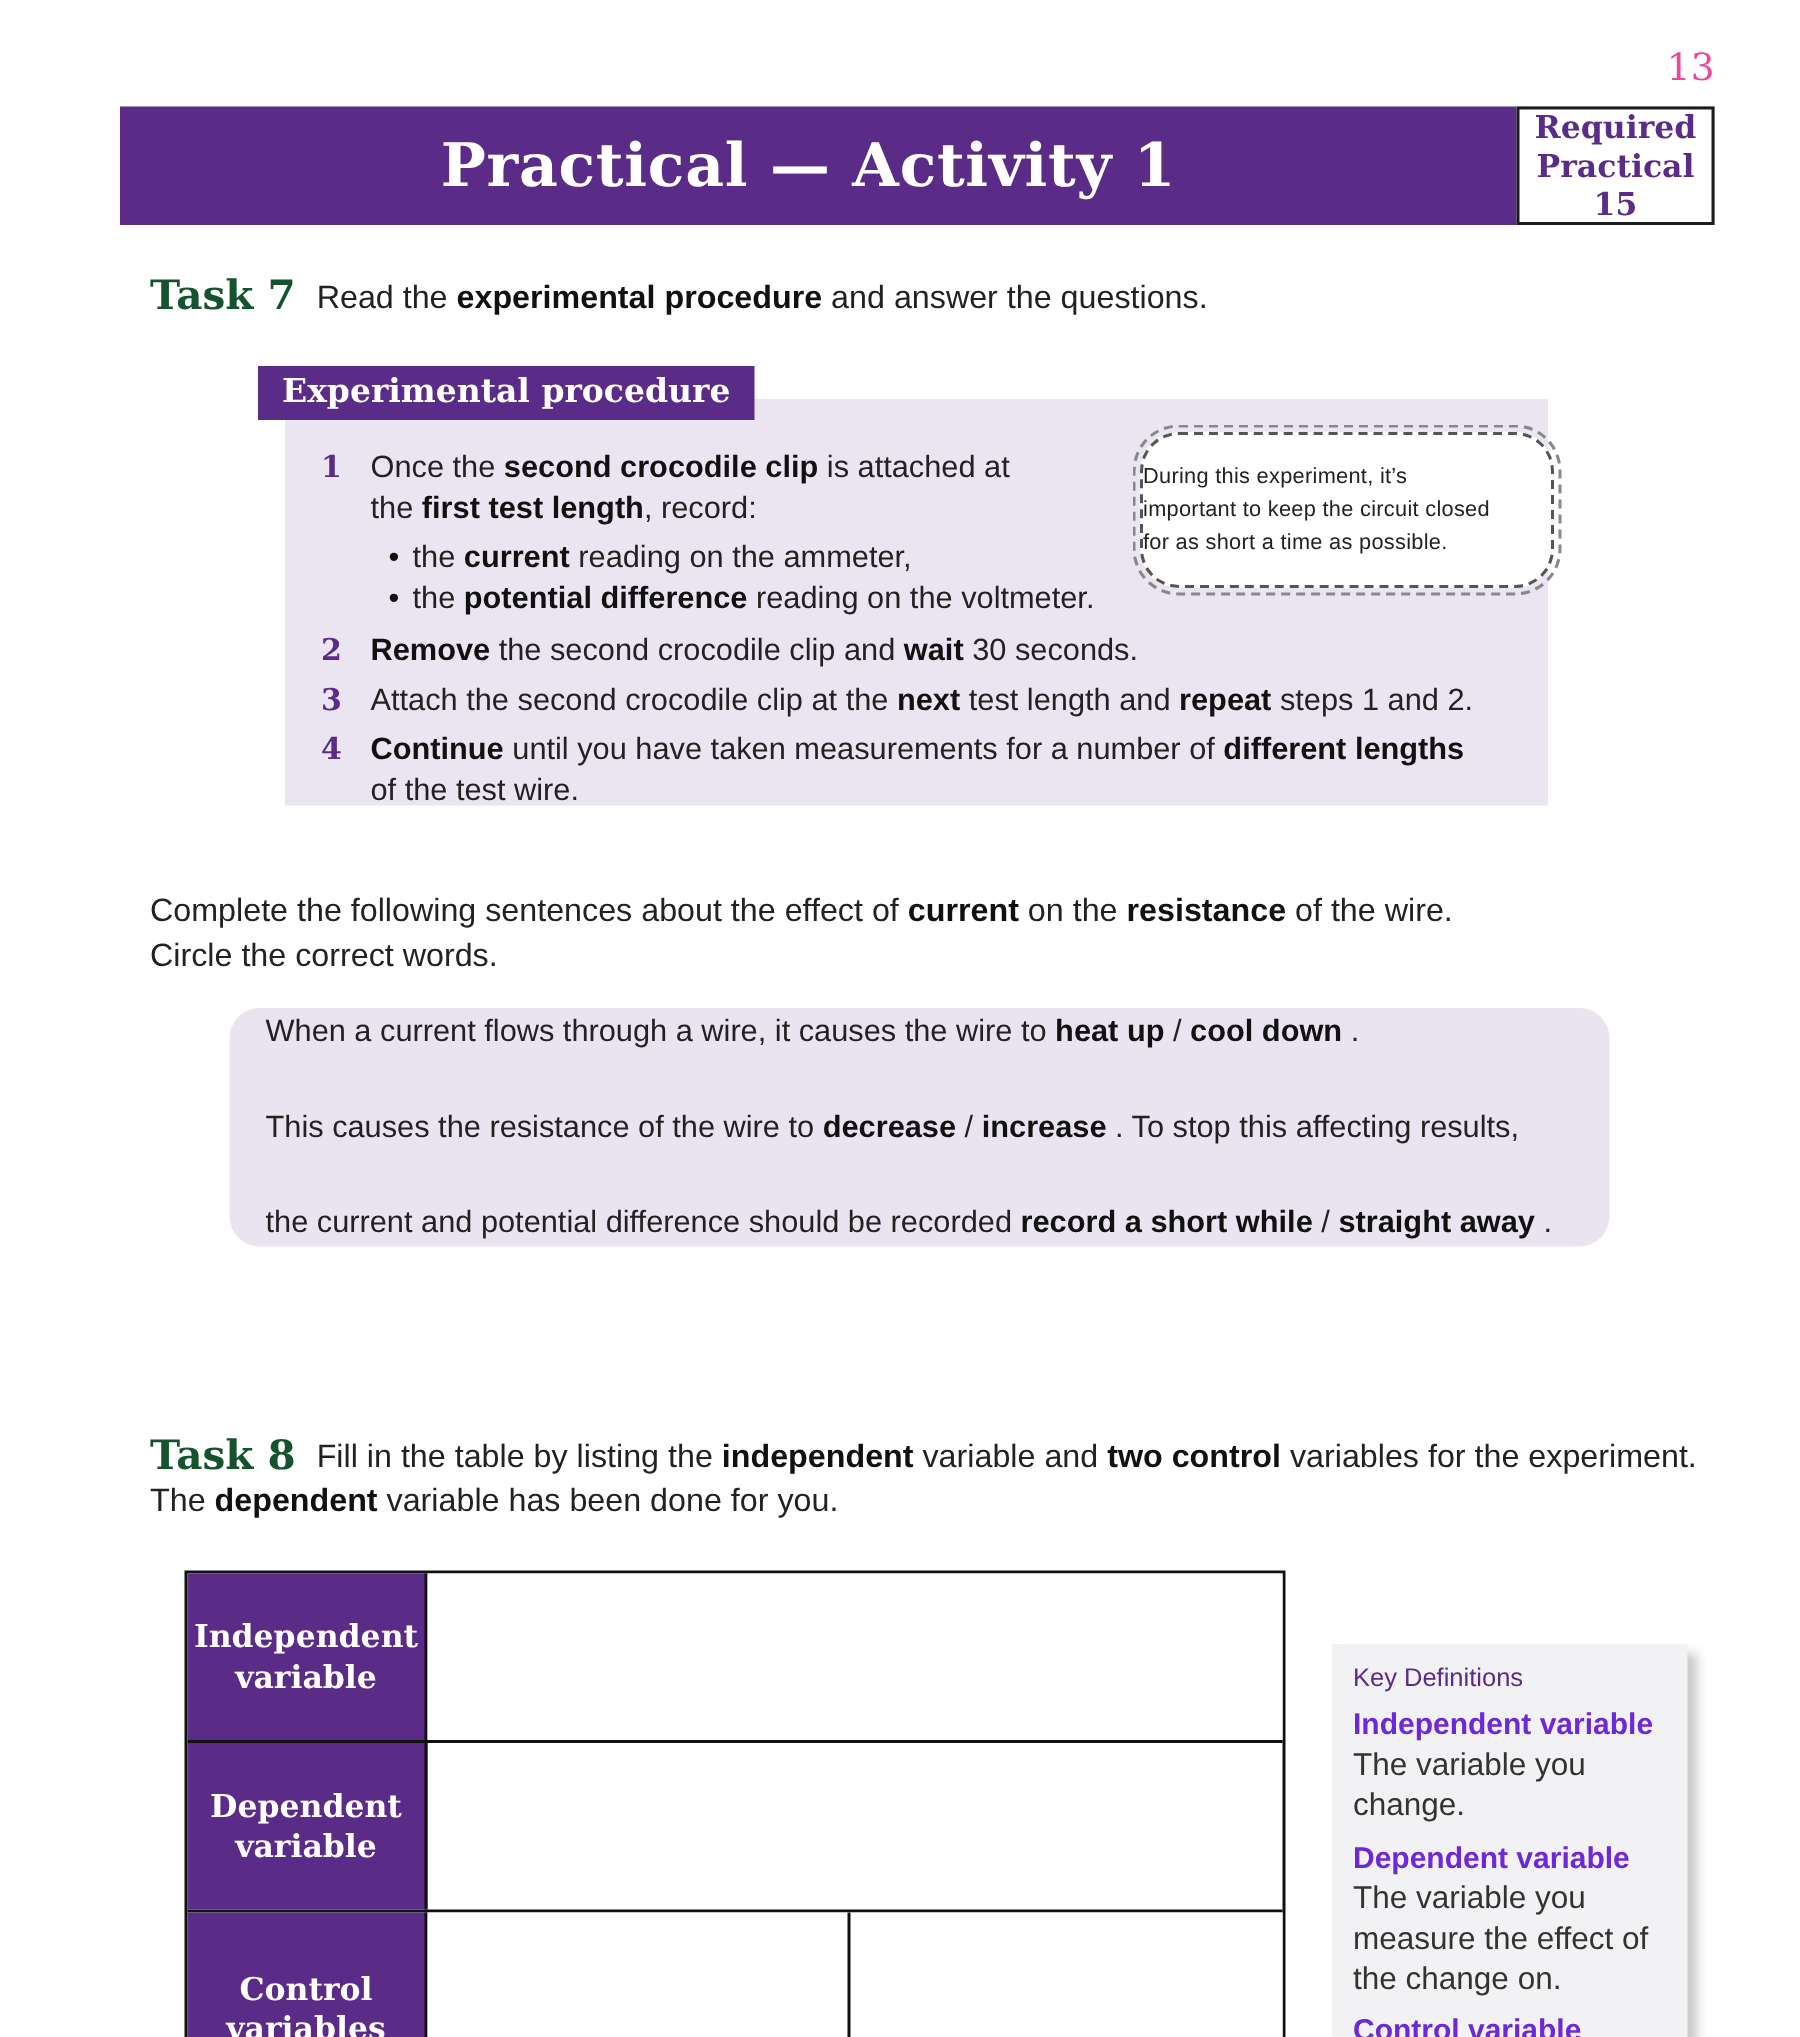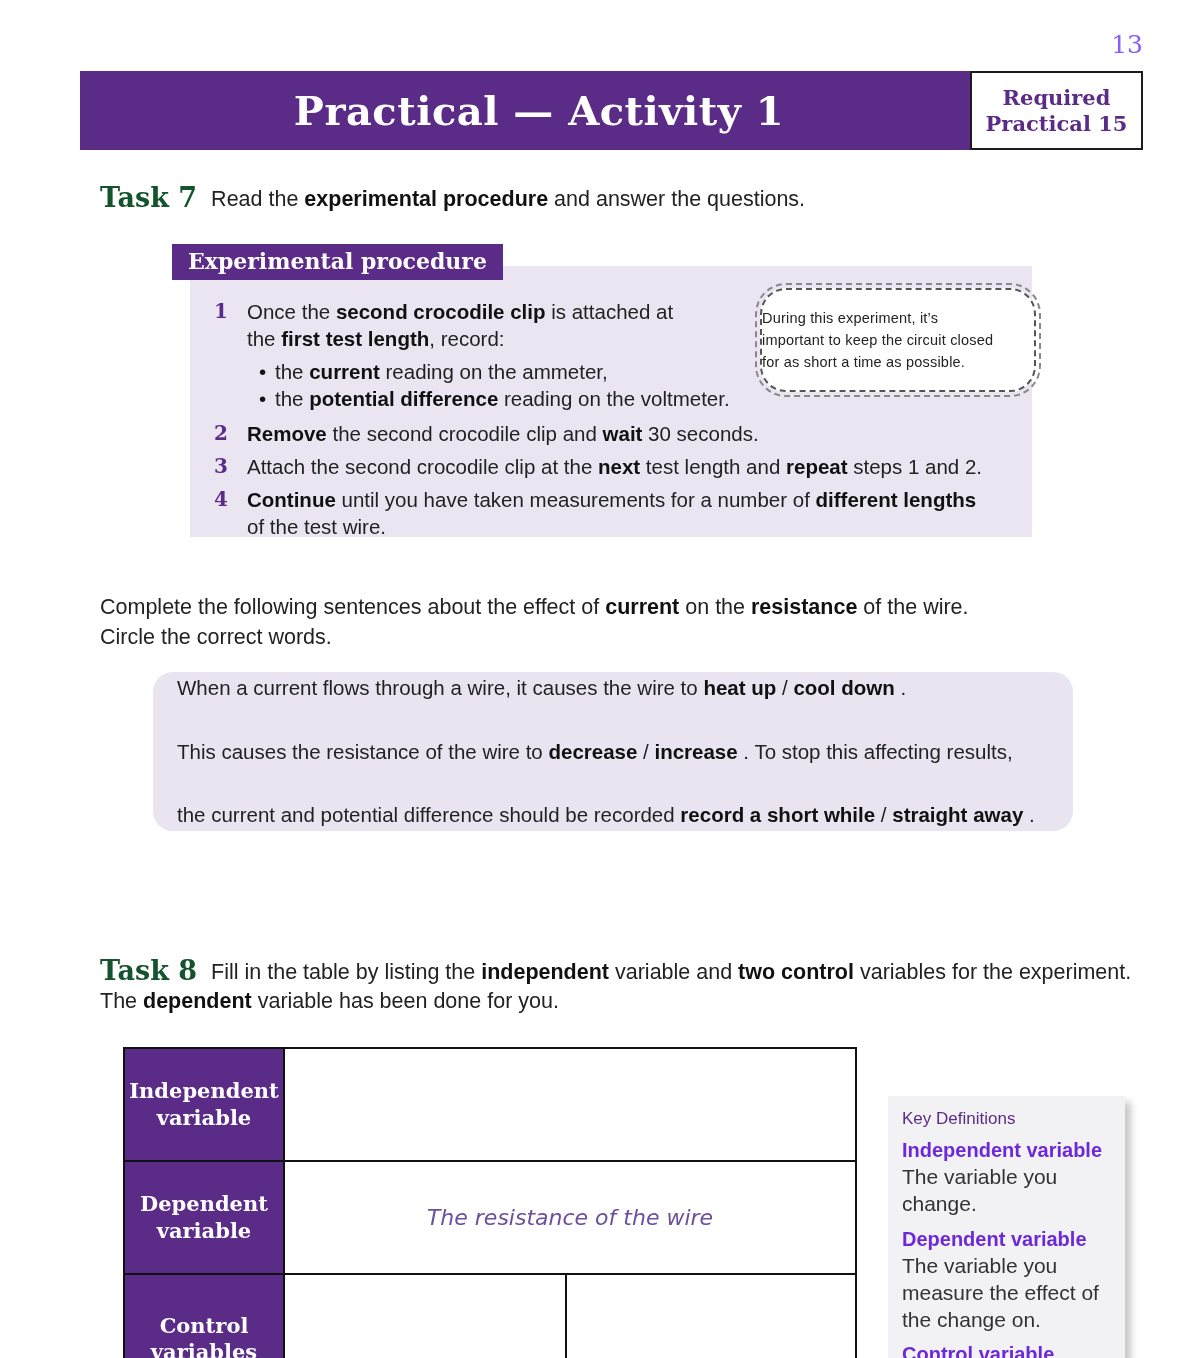--- a/index.html
+++ b/index.html
@@ -4,27 +4,27 @@
 <style>
   * { margin:0; padding:0; box-sizing:border-box; }
   html,body { background:#fff; }
   #page {
     position:relative; width:1200px; height:1358px; overflow:hidden;
     background:#ffffff; font-family:"Liberation Sans", sans-serif; color:#1e1e1e;
   }
   .slab { font-family:"DejaVu Serif", serif; font-weight:bold; }
 
   
-  .page-num { position:absolute; top:30px; right:57px; font-family:"DejaVu Serif", serif; font-size:25px; color:#8b5cf6; }
+  .page-num { position:absolute; top:30px; right:57px; font-family:"DejaVu Serif", serif; font-size:25px; color:#ec4899; }
 
   
   .hbar { position:absolute; left:80px; top:71px; width:1063px; height:79px; background:#5b2c87; }
   .htitle { position:absolute; left:0; right:145px; top:0; height:86px; line-height:79px;
     text-align:center; color:#ffffff; font-size:40px; letter-spacing:0.5px; }
-  .badge { position:absolute; right:0; top:0; width:173px; height:79px; background:#ffffff;
+  .badge { position:absolute; right:0; top:0; width:132px; height:79px; background:#ffffff;
     border:2.5px solid #1c1c1c; display:flex; flex-direction:column; justify-content:center;
     align-items:center; color:#5b2c87; font-size:21px; line-height:1.22; text-align:center; }
 
   
   .task-line { position:absolute; left:100px; font-size:21.5px; color:#222; }
   .tlabel { color:#14532d; font-size:27px; margin-right:14px; vertical-align:-1px; }
   b { font-weight:bold; color:#111; }
 
   
   .proc-label { position:absolute; left:172px; top:244px; z-index:2; background:#5b2c87;
@@ -153,21 +153,20 @@
         <div>Independent</div>
         <div>variable</div>
       </div>
       <div class="td"></div>
     </div>
     <div class="trow" style="height:113px;">
       <div class="th">
         <div>Dependent</div>
         <div>variable</div>
       </div>
-      <div class="td dep-val">The resistance of the wire</div>
     </div>
     <div class="trow" style="height:130px;">
       <div class="th">
         <div>Control</div>
         <div>variables</div>
       </div>
       <div class="td split">
         <div class="ctrl-cell1"></div>
         <div class="ctrl-cell2"></div>
       </div>

